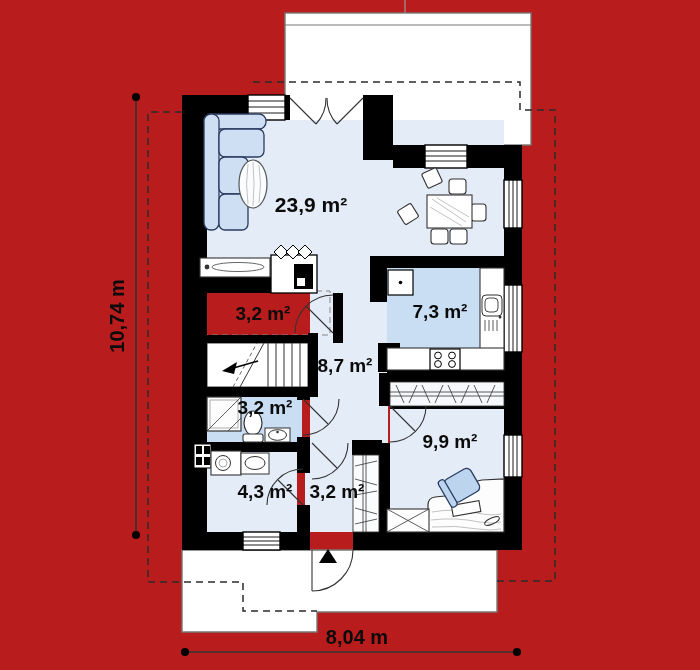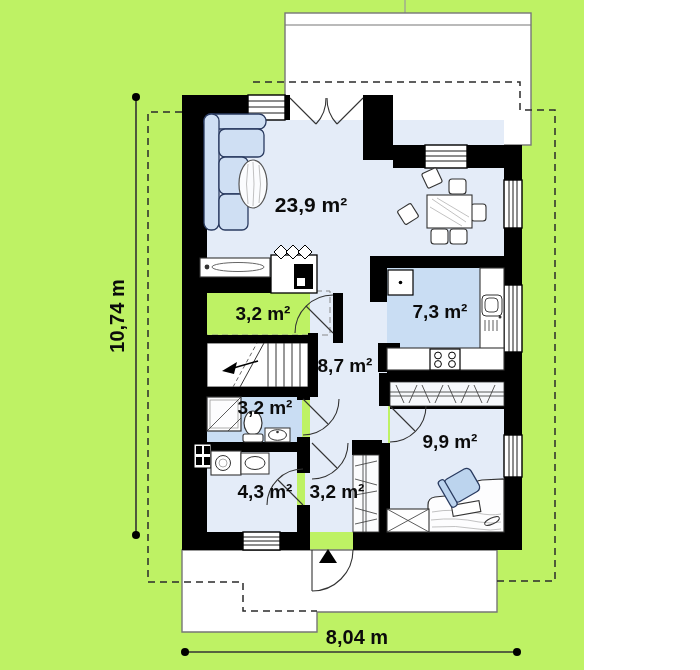--- a/index.html
+++ b/index.html
@@ -1,16 +1,16 @@
 <!DOCTYPE html>
 <html><head>
 <meta charset="utf-8">
 <style>
   html,body{margin:0;padding:0;background:#ffffff;}
-  .canvas{width:584px;height:670px;background:#bef264;position:relative;overflow:hidden;
+  .canvas{width:700px;height:670px;background:#b91c1c;position:relative;overflow:hidden;
           font-family:"Liberation Sans", sans-serif;}
   svg{display:block;}
   .wall{fill:#000000;stroke:none;}
   .floor-light{fill:#e4ecf8;}
   .floor-wet{fill:#c9ddf3;}
   .win{fill:#ffffff;stroke:#000000;stroke-width:1.4;}
   .winline{stroke:#000000;stroke-width:0.9;}
   .furn{fill:#ffffff;stroke:#333333;stroke-width:1.1;}
   .sofa{fill:#cfdff3;stroke:#2a3b60;stroke-width:1.3;}
   .door{fill:none;stroke:#333333;stroke-width:1.1;}

